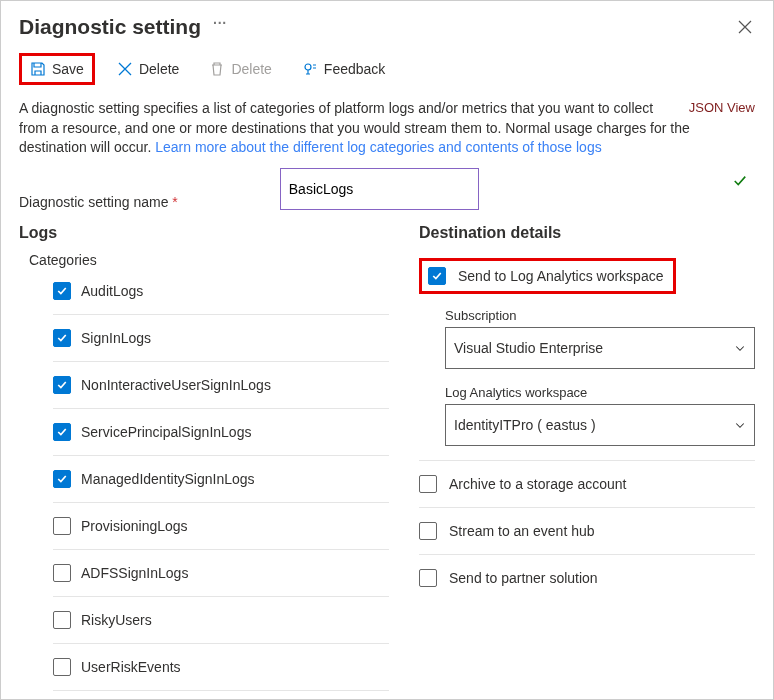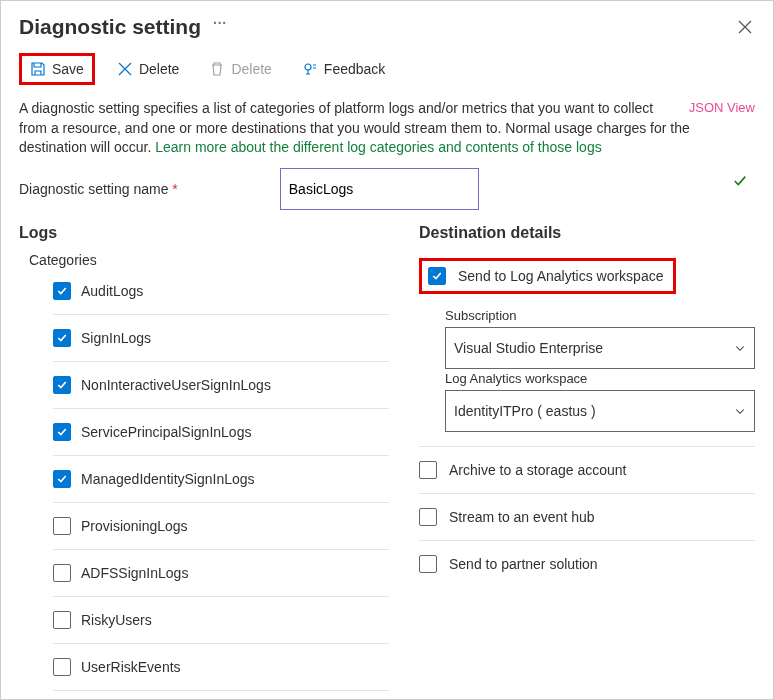--- a/index.html
+++ b/index.html
@@ -39,24 +39,24 @@
     display: flex;
     align-items: flex-start;
     gap: 6px;
     padding: 5px 8px;
     cursor: pointer;
     color: #323130;
   }
   .save-hl { border: 3px solid #e60000; }
   .disabled { color: #a19f9d; }
   .description { font-size: 14px; line-height: 1.4; margin-bottom: 10px;}
-  .link { color: #15803d; cursor: pointer; }
-  .json-view { float: right; color:#ec4899; cursor:pointer; font-size:13px; margin-left:28px;}
+  .link { color: #3b82f6; cursor: pointer; }
+  .json-view { float: right; color:#7f1d1d; cursor:pointer; font-size:13px; margin-left:28px;}
   .setting-name-row {
-    display: flex; align-items: center; gap: 12px; margin: 8px 0 14px 0;
+    display: flex; align-items: flex-end; gap: 12px; margin: 8px 0 14px 0;
     justify-content:space-between;
   }
   .setting-name-label { font-size: 14px; }
   .required { color: #d13438; }
   .text-input {
     flex: 1;
     border: 1px solid #8664c4;
     outline: none;
     padding: 5px 8px;
     font-size: 14px;
@@ -248,21 +248,21 @@
       <div class="dest-block">
         <div class="field-label">Subscription</div>
         <div class="select-box">
           <span>Visual Studio Enterprise</span>
           <span class="chev">
               <svg viewBox="0 0 16 16">
                 <path d="M3 6 L8 11 L13 6" stroke="#333" stroke-width="1.4" fill="none"></path>
               </svg>
             </span>
         </div>
-        <div class="field-label" style="margin-top:2px">Log Analytics workspace</div>
+        <div class="field-label" style="margin-top:16px">Log Analytics workspace</div>
         <div class="select-box">
           <span>IdentityITPro ( eastus )</span>
           <span class="chev">
               <svg viewBox="0 0 16 16">
                 <path d="M3 6 L8 11 L13 6" stroke="#333" stroke-width="1.4" fill="none"></path>
               </svg>
             </span>
         </div>
       </div>
 

